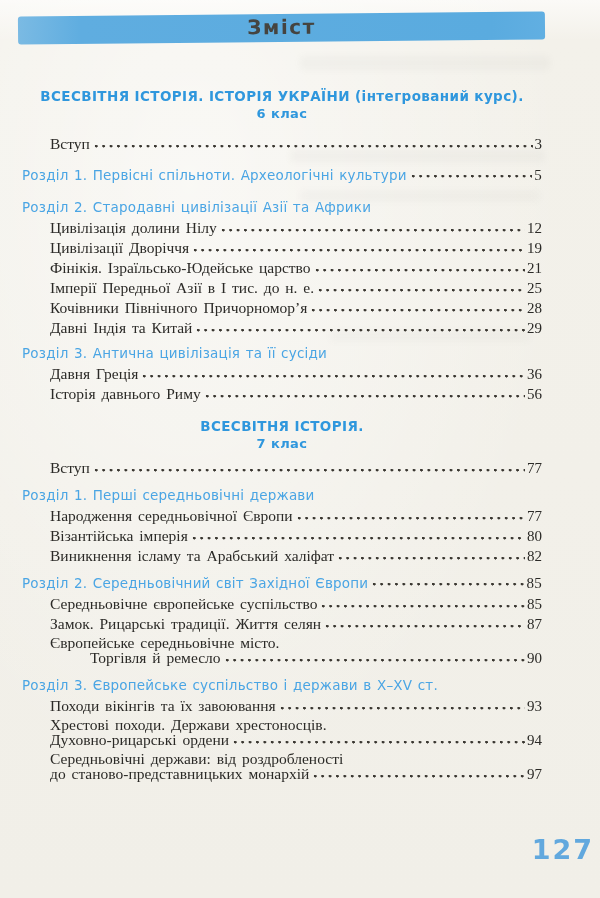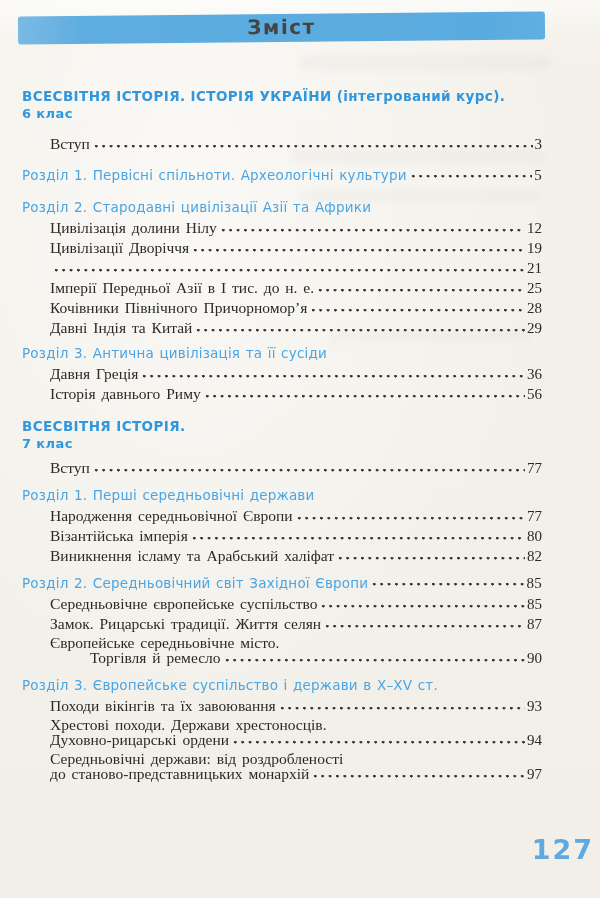--- a/index.html
+++ b/index.html
@@ -26,21 +26,21 @@
     display:flex; align-items:center; justify-content:center;
   }
   .band-title{
     font-family:"DejaVu Sans", sans-serif; font-weight:bold; font-size:20px;
     color:#454440; letter-spacing:1.5px; padding-bottom:2px;
   }
 
   .content{position:absolute; left:22px; top:88px; width:520px;}
 
   .sec-head{
-    font-family:"DejaVu Sans", sans-serif; font-weight:bold;
+    text-align:center; font-family:"DejaVu Sans", sans-serif; font-weight:bold;
     color:#2f97dd; font-size:13.5px; line-height:17px; letter-spacing:.4px;
   }
   .sec-head .l2{font-size:13px;}
 
   .row{display:flex; align-items:baseline; margin-top:4px;}
   .row .t{white-space:nowrap;}
   .dots{
     flex:1 1 auto; min-width:14px; height:7px; margin:0 2px 0 4px; align-self:flex-end;
     background:radial-gradient(circle at 2.2px 3.2px, #3a3731 1.15px, rgba(0,0,0,0) 1.55px);
     background-size:7.4px 7px; background-repeat:repeat-x; background-position:left bottom;
@@ -108,20 +108,21 @@
       <span class="t">Цивілізація долини Нілу</span>
       <span class="dots"></span>
       <span class="pg">12</span>
     </div>
     <div class="row entry">
       <span class="t">Цивілізації Дворіччя</span>
       <span class="dots"></span>
       <span class="pg">19</span>
     </div>
     <div class="row entry">
+      <span class="t">Фінікія. Ізраїльсько-Юдейське царство</span>
       <span class="dots"></span>
       <span class="pg">21</span>
     </div>
     <div class="row entry">
       <span class="t">Імперії Передньої Азії в І тис. до н. е.</span>
       <span class="dots"></span>
       <span class="pg">25</span>
     </div>
     <div class="row entry">
       <span class="t">Кочівники Північного Причорномор’я</span>

